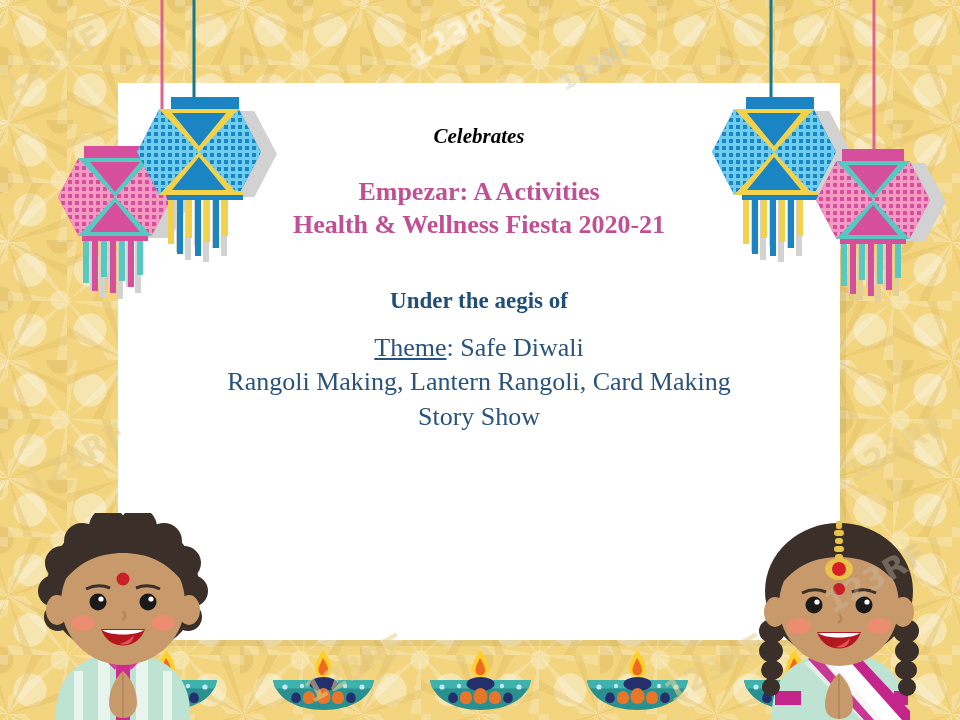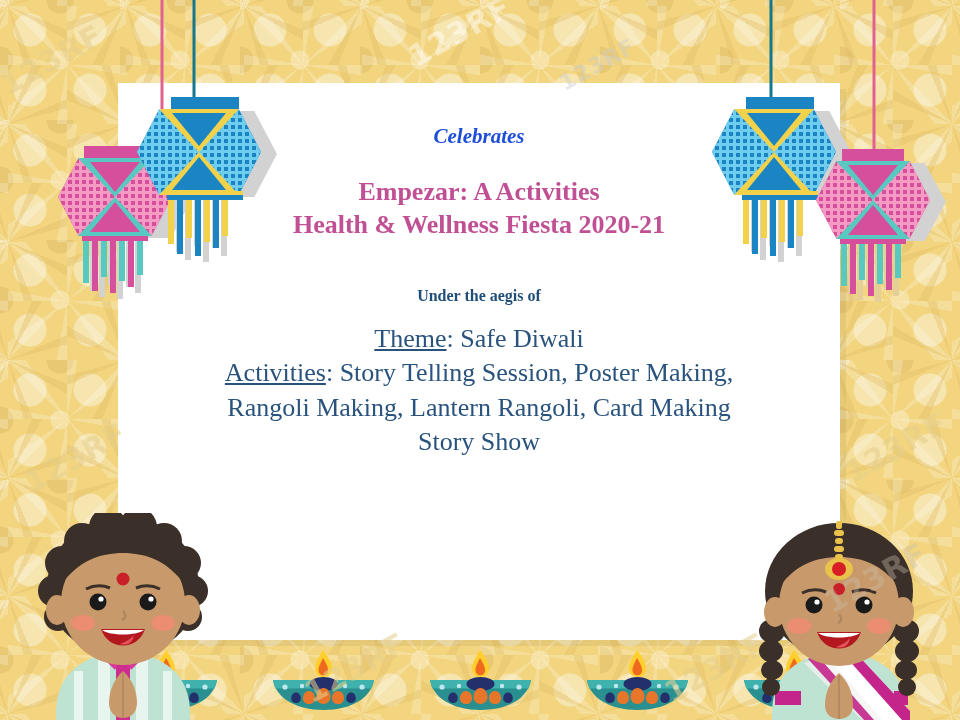--- a/index.html
+++ b/index.html
@@ -60,36 +60,36 @@
   
   .t-school {
     color: #1f3864;
     font-size: 26px;
     font-weight: bold;
     letter-spacing: .4px;
     line-height: 1.2;
     margin: 6px 0 0 0;
   }
   .t-celebrates {
-    color: #1d4ed8;
+    color: #000000;
     font-size: 21px;
     font-weight: bold;
     font-style: italic;
     margin: 27px 0 0 0;
   }
   .t-event {
     color: #c04f93;
     font-size: 26px;
     font-weight: bold;
     line-height: 1.28;
     margin: 26px 0 0 0;
   }
   .t-aegis {
     color: #1f4e79;
-    font-size: 16px;
+    font-size: 23px;
     font-weight: bold;
     line-height: 1.28;
     margin: 44px 0 0 0;
   }
   .t-theme {
     color: #29537d;
     font-size: 26px;
     font-weight: normal;
     line-height: 1.32;
     margin: 16px 0 0 0;
@@ -205,23 +205,20 @@
 
       <div class="t-aegis">
         <div>Under the aegis of</div>
       </div>
 
       <div class="t-theme">
         <span class="u">Theme</span><span>: Safe Diwali</span>
       </div>
 
       <div class="t-acts">
-        <div>
-          <span class="u">Activities</span><span>: Story Telling Session, Poster Making,</span>
-        </div>
         <div>Rangoli Making, Lantern Rangoli, Card Making</div>
         <div>Story Show</div>
       </div>
 
     </div>
   </div>
 
   <div class="lantern" style="left:56px; top:110px; width:140px; height:190px;">
 
     <div class="hexbody lan-shadow" style="left:18px; top:50px; width:118px; height:78px; z-index:1;"></div>

